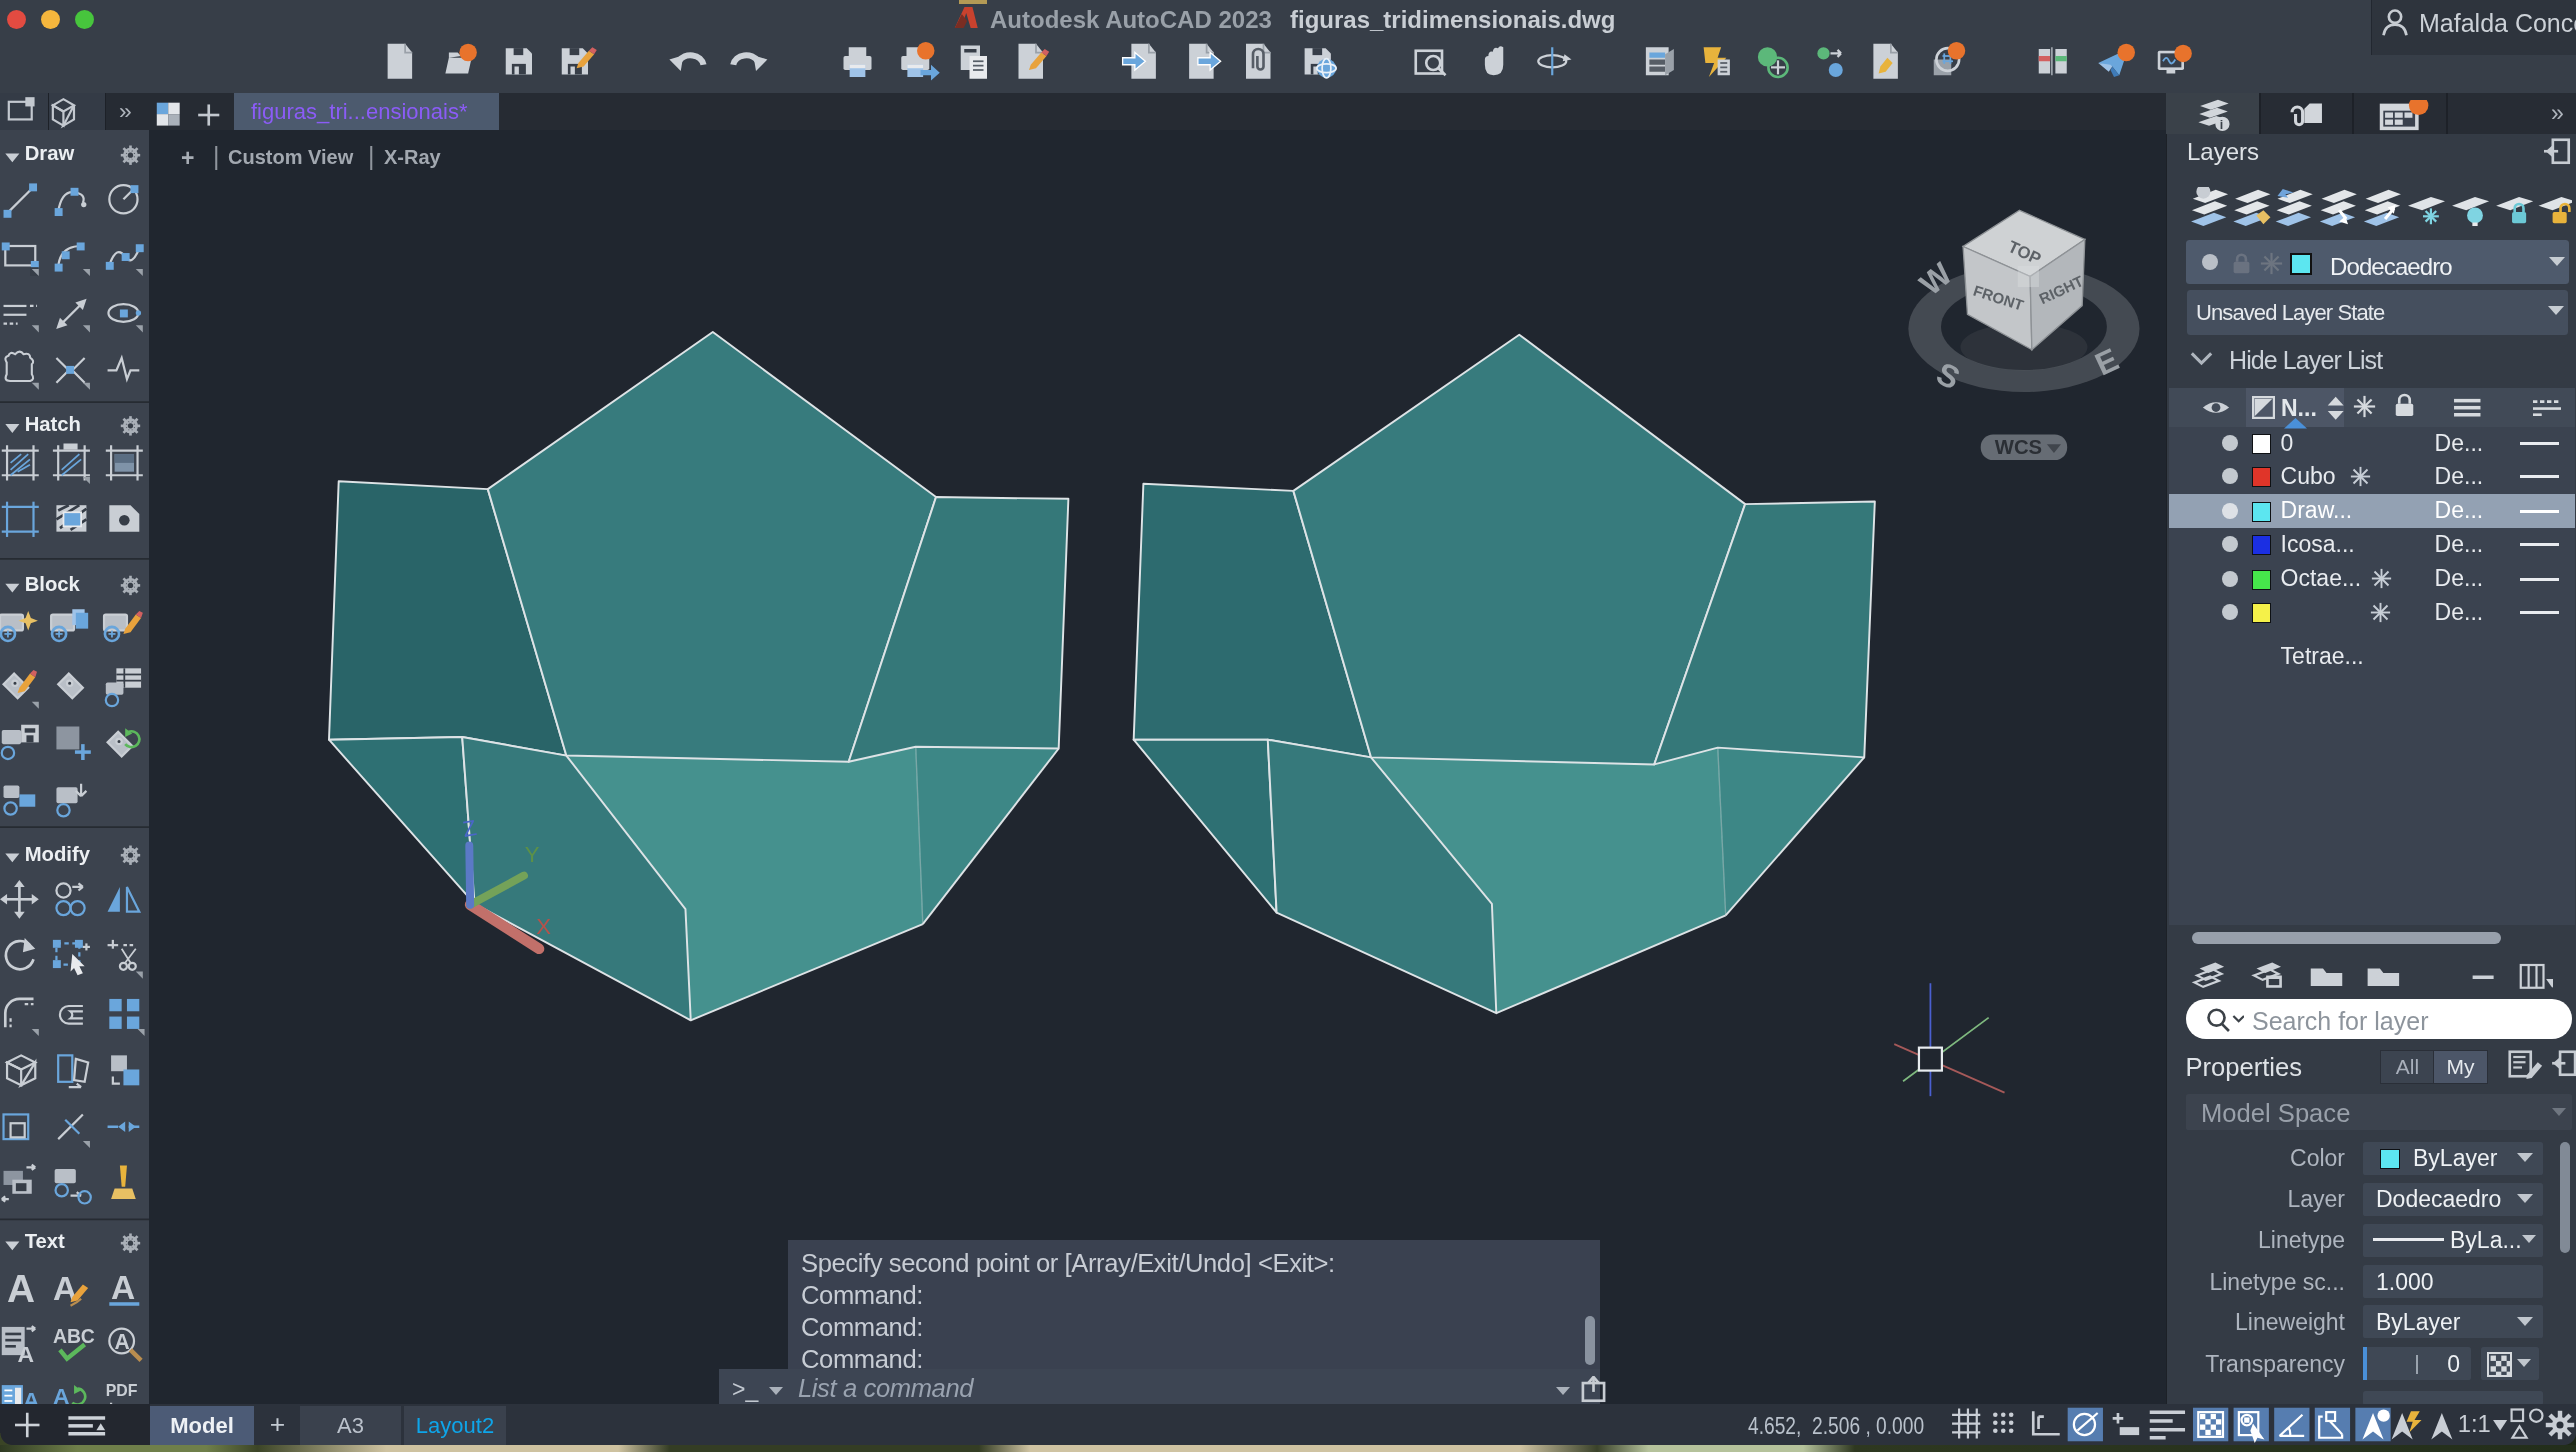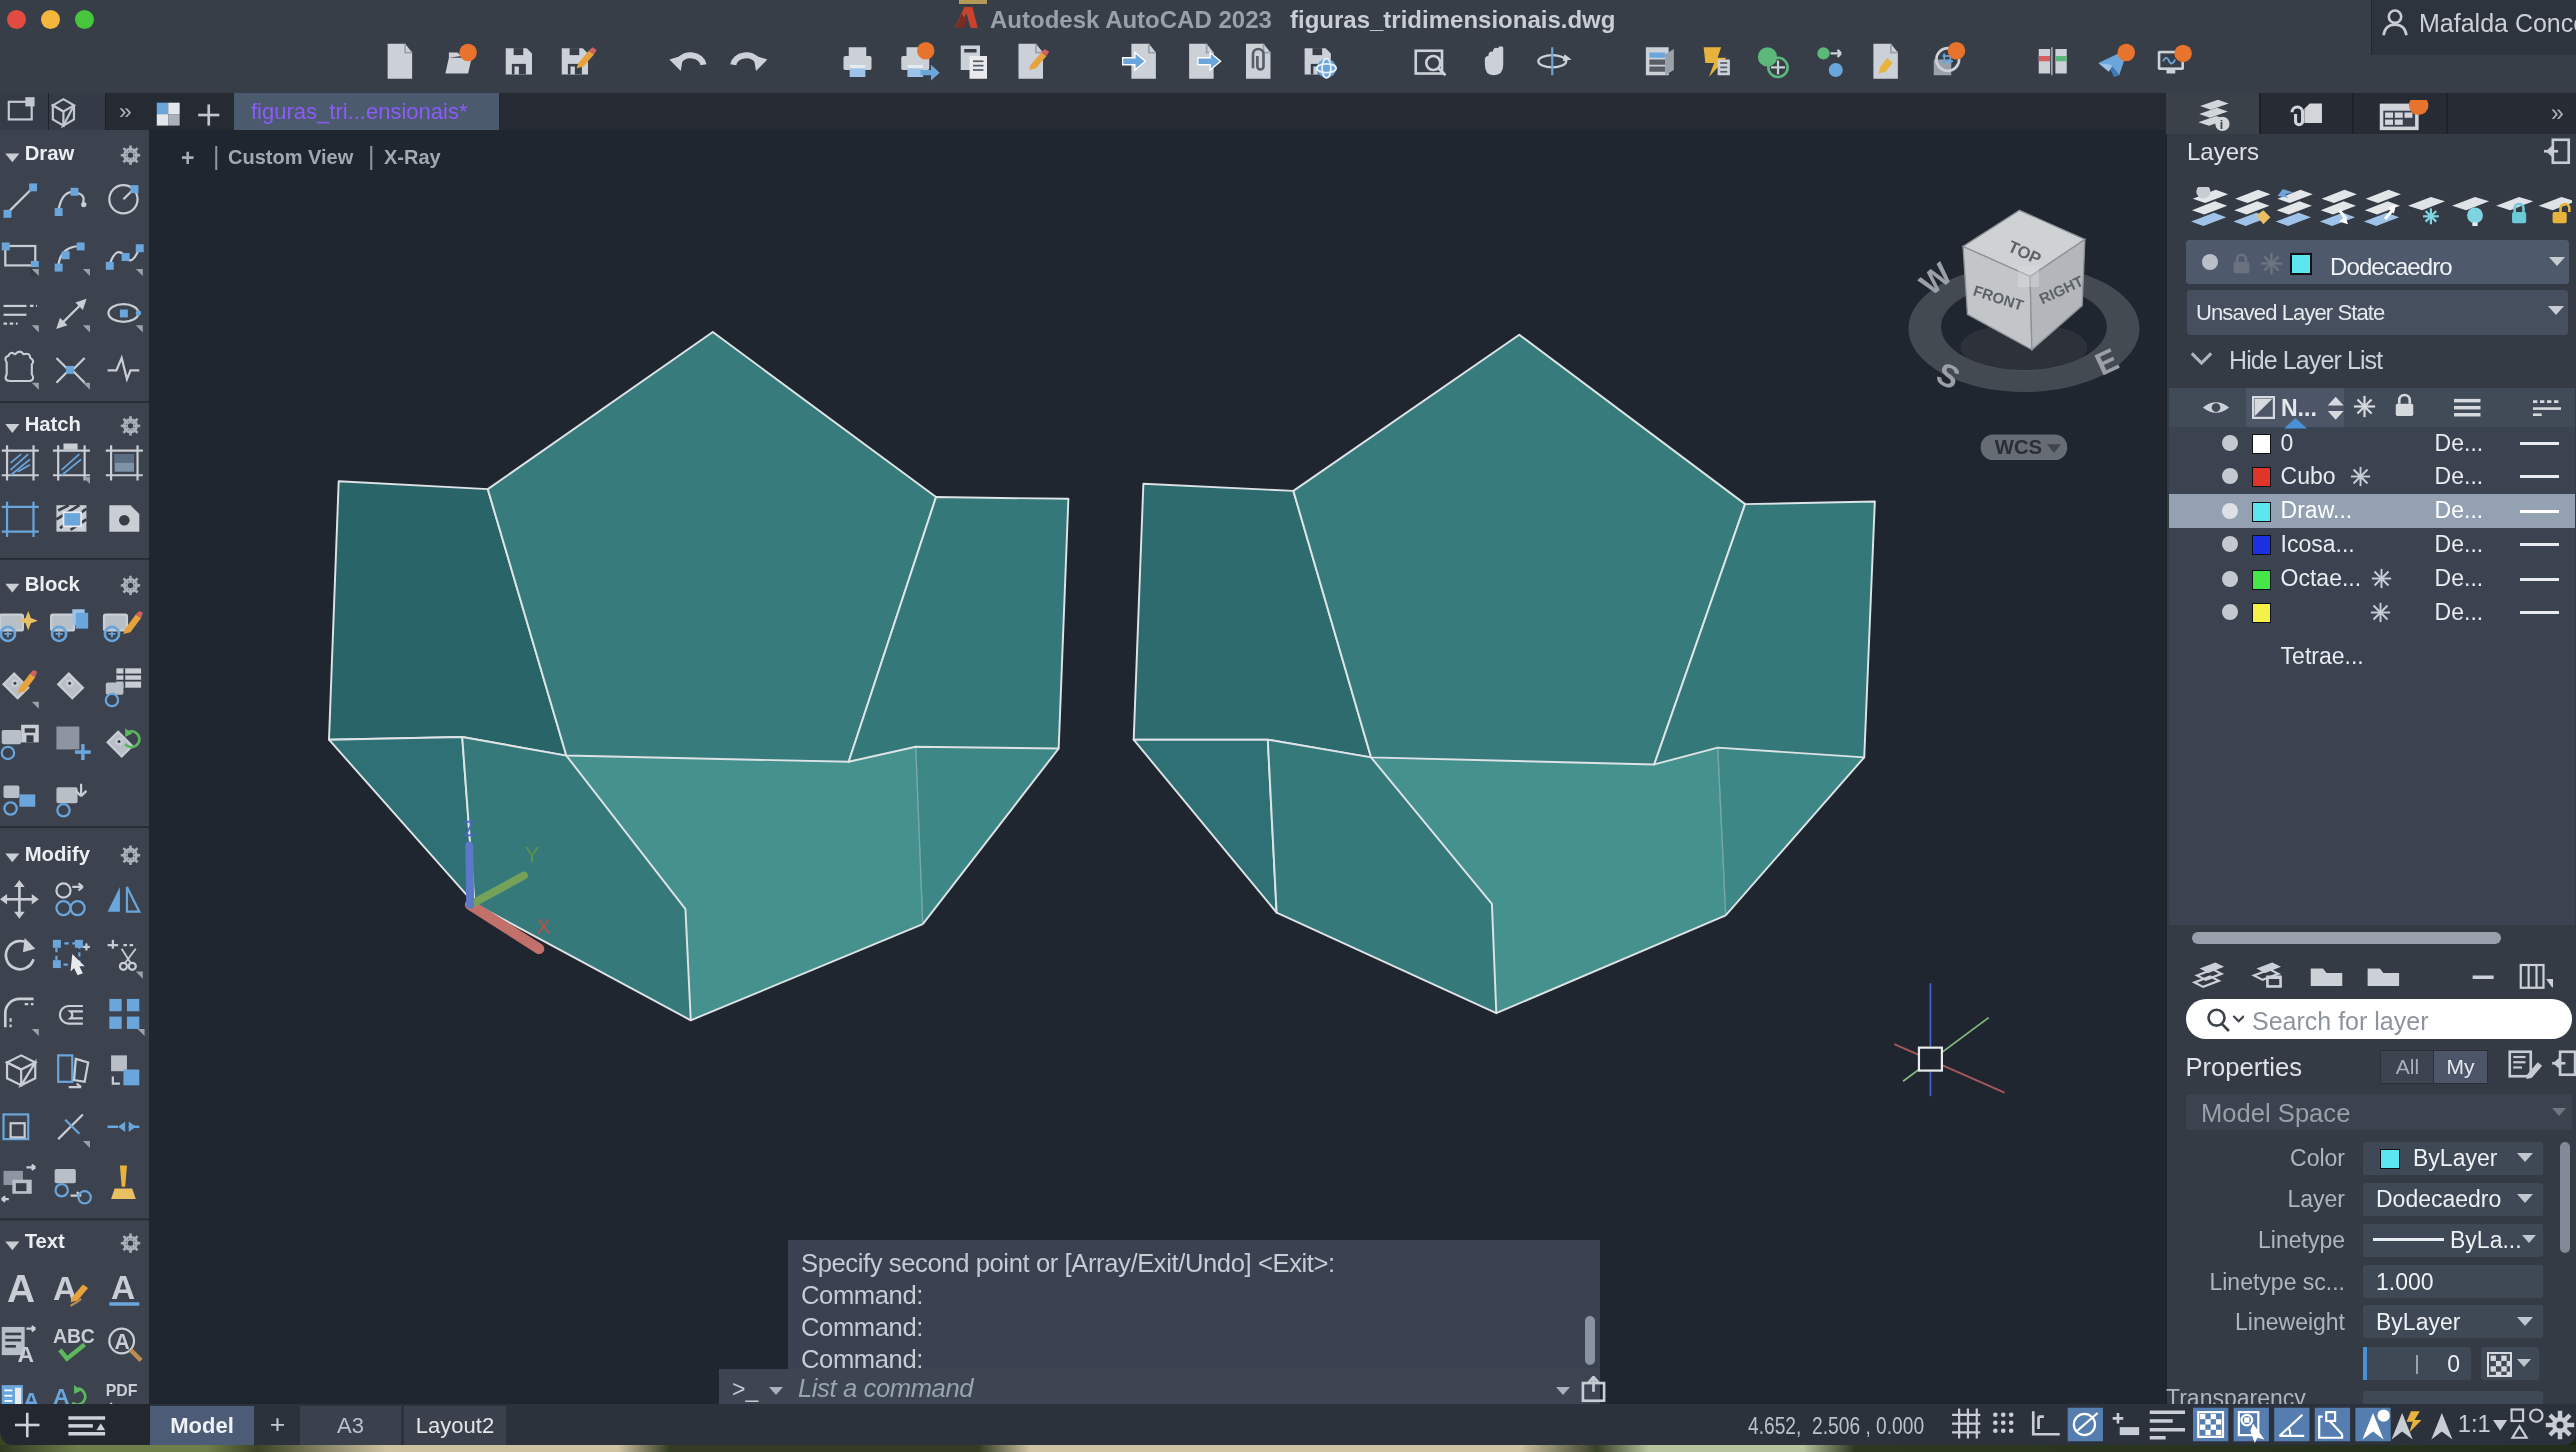--- a/index.html
+++ b/index.html
@@ -1081,21 +1081,21 @@
 
       <div class="abs" style="left:0;top:1176px;width:179px;text-align:right;color:#aeb5bf;">Linetype sc...</div>
       <div class="abs" style="left:197px;top:1172px;width:180px;height:33px;background:#3f4855;border-radius:2.6px;"></div>
       <div class="abs" style="left:210px;top:1176px;color:#eef1f4;">1.000</div>
 
       <div class="abs" style="left:0;top:1216px;width:179px;text-align:right;color:#aeb5bf;">Lineweight</div>
       <div class="abs" style="left:197px;top:1212px;width:180px;height:33px;background:#3f4855;border-radius:2.6px;"></div>
       <div class="abs" style="left:210px;top:1216px;color:#eef1f4;">ByLayer</div>
       <div class="abs" style="left:351px;top:1224px;width:0;height:0;border-left:8px solid transparent;border-right:8px solid transparent;border-top:9.7px solid #c0c6cd;"></div>
 
-      <div class="abs" style="left:0;top:1258px;width:179px;color:#aeb5bf;margin-top:34px;">Transparency</div>
+      <div class="abs" style="left:0;top:1258px;width:179px;text-align:right;color:#aeb5bf;">Transparency</div>
       <div class="abs" style="left:197px;top:1254px;width:108px;height:33px;background:#3f4855;border-radius:2.6px;"></div>
       <div class="abs" style="left:197px;top:1254px;width:4.4px;height:33px;background:#4a90d9;"></div>
       <div class="abs" style="left:250px;top:1262px;width:1.8px;height:19.4px;background:#9aa3ae;"></div>
       <div class="abs" style="left:197px;top:1258px;width:97px;text-align:right;color:#eef1f4;">0</div>
       <div class="abs" style="left:315px;top:1254px;width:58px;height:33px;background:#3f4855;border-radius:2.6px;"></div>
       <svg class="abs" style="left:321px;top:1259px;" width="25" height="25" viewBox="0 0 28 28">
           <rect x="1" y="1" width="26" height="26" fill="none" stroke="#d6dade" stroke-width="2.5"></rect>
           <g fill="#d6dade">
             <rect x="4" y="4" width="6" height="6"></rect>
             <rect x="16" y="4" width="6" height="6"></rect>
@@ -1123,21 +1123,21 @@
         <line x1="3" y1="16" x2="31" y2="16" stroke="#cdd2d8" stroke-width="3"></line>
       <line x1="64" y1="8" x2="106" y2="8" stroke="#cdd2d8" stroke-width="4"></line>
       <line x1="64" y1="17" x2="92" y2="17" stroke="#cdd2d8" stroke-width="4"></line>
       <line x1="64" y1="26" x2="106" y2="26" stroke="#cdd2d8" stroke-width="4"></line>
       <polygon points="96,22 106,22 101,14" fill="#cdd2d8"></polygon>
     </svg>
 
     <div class="abs" style="left:150px;top:1.8px;width:104px;height:39px;background:#4c5b76;color:#eef1f5;font-size:22px;font-weight:bold;text-align:center;line-height:39px;">Model</div>
     <div class="abs" style="left:257px;top:1.8px;width:41px;height:39px;color:#c3cad2;font-size:26.5px;text-align:center;line-height:37px;">+</div>
     <div class="abs" style="left:300px;top:1.8px;width:101px;height:39px;background:#3a414d;color:#bac1cb;font-size:22px;text-align:center;line-height:39px;">A3</div>
-    <div class="abs" style="left:404px;top:1.8px;width:102px;height:39px;background:#3a414d;color:#e5e5e5;font-size:22px;text-align:center;line-height:39px;">Layout2</div>
+    <div class="abs" style="left:404px;top:1.8px;width:102px;height:39px;background:#3a414d;color:#0ea5e9;font-size:22px;text-align:center;line-height:39px;">Layout2</div>
 
     <div class="abs" style="left:1748px;top:8px;font-size:24px;color:#b9c1cb;transform:scaleX(0.8);transform-origin:0 0;white-space:nowrap;">4.652,&nbsp; 2.506 , 0.000</div>
 
     <svg class="abs" style="left:1945px;top:0px;" width="631" height="41" id="statusicons" viewBox="0 0 715 46">
 
       <g stroke="#c9ced5" stroke-width="2.5" fill="none">
         <path d="M8 12 H40 M8 22 H40 M8 32 H40 M16 5 V39 M26 5 V39 M36 5 V39"></path>
       </g>
 
       <g fill="#c9ced5">

